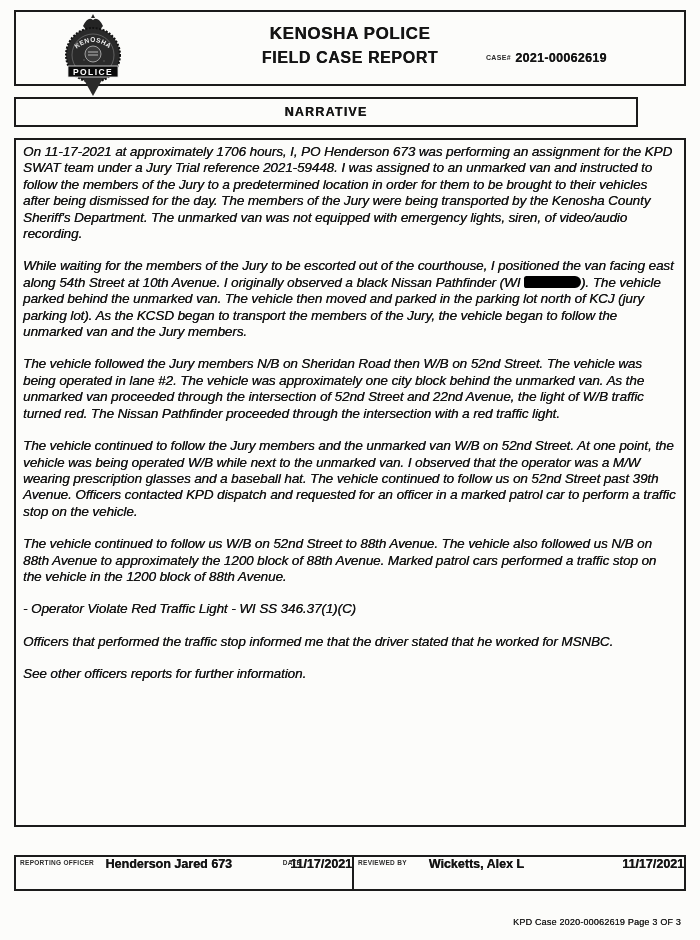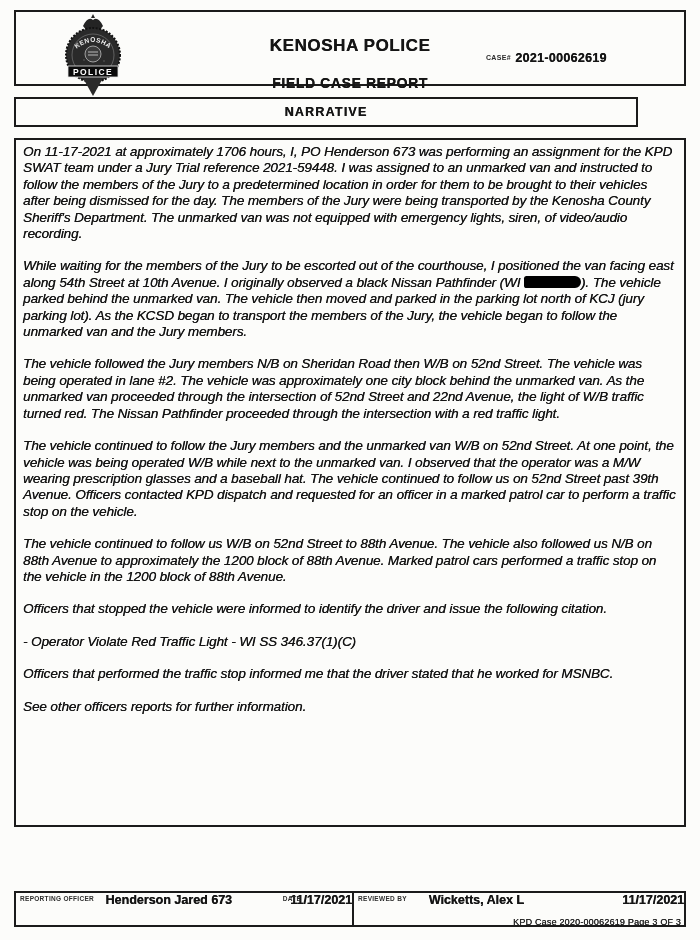--- a/index.html
+++ b/index.html
@@ -9,23 +9,23 @@
     background:#fcfcfa;
     font-family:"Liberation Sans","DejaVu Sans",sans-serif;
     color:#151515;
     overflow:hidden;
   }
   .box{position:absolute;border:2px solid #1b1b1b;background:transparent;box-sizing:border-box;}
 
   
   .header-box{left:14px;top:10px;width:672px;height:76px;}
   .badge{position:absolute;left:48px;top:2px;}
-  .header-center{position:absolute;left:0;right:0;top:24px;text-align:center;}
+  .header-center{position:absolute;left:0;right:0;top:12px;text-align:center;}
   .agency-title{font-size:17px;font-weight:bold;letter-spacing:.6px;text-shadow:.3px 0 0 currentColor;}
-  .report-type{font-size:14px;font-weight:bold;letter-spacing:.6px;margin-top:19px;text-shadow:.2px 0 0 currentColor;}
+  .report-type{font-size:16px;font-weight:bold;letter-spacing:.6px;margin-top:5px;text-shadow:.2px 0 0 currentColor;}
   .case-block{position:absolute;left:470px;top:36px;white-space:nowrap;}
   .case-label{font-size:7px;font-weight:bold;color:#2a2a2a;vertical-align:2px;letter-spacing:.3px;}
   .case-number{font-size:12.5px;font-weight:bold;letter-spacing:.3px;text-shadow:.3px 0 0 currentColor;}
 
   
   .narrative-title-box{left:14px;top:97px;width:624px;height:30px;display:flex;align-items:center;justify-content:center;}
   .narrative-title{font-size:12.5px;font-weight:bold;letter-spacing:1.2px;text-shadow:.3px 0 0 currentColor;}
 
   
   .narrative-box{left:14px;top:138px;width:672px;height:689px;padding:4px 7px;}
@@ -39,21 +39,21 @@
   }
   .redaction{
     display:inline-block;
     width:57px;height:12px;
     background:#000;
     border-radius:3px 7px 7px 3px;
     vertical-align:-1px;
   }
 
   
-  .sig-box{left:14px;top:855px;width:672px;height:36px;display:flex;margin-top:36px;}
+  .sig-box{left:14px;top:855px;width:672px;height:36px;display:flex;}
   .sig-cell{position:relative;box-sizing:border-box;}
   .sig-left{width:336px;display:flex;}
   .sig-right{flex:1;border-left:2px solid #1b1b1b;display:flex;}
   .sig-label{
     position:absolute;top:2px;left:4px;
     font-size:6.5px;font-weight:bold;color:#2c2c2c;letter-spacing:.3px;white-space:nowrap;
   }
   .sig-value{
     align-self:flex-end;
     font-size:12.5px;font-weight:bold;
@@ -130,21 +130,20 @@
   <div class="box narrative-title-box">
     <span class="narrative-title">NARRATIVE</span>
   </div>
 
   <div class="box narrative-box">
     <p>On 11-17-2021 at approximately 1706 hours, I, PO Henderson 673 was performing an assignment for the KPD SWAT team under a Jury Trial reference 2021-59448. I was assigned to an unmarked van and instructed to follow the members of the Jury to a predetermined location in order for them to be brought to their vehicles after being dismissed for the day. The members of the Jury were being transported by the Kenosha County Sheriff's Department. The unmarked van was not equipped with emergency lights, siren, of video/audio recording.</p>
     <p><span>While waiting for the members of the Jury to be escorted out of the courthouse, I positioned the van facing east along 54th Street at 10th Avenue. I originally observed a black Nissan Pathfinder (WI </span><span class="redaction"></span><span>). The vehicle parked behind the unmarked van. The vehicle then moved and parked in the parking lot north of KCJ (jury parking lot). As the KCSD began to transport the members of the Jury, the vehicle began to follow the unmarked van and the Jury members.</span></p>
     <p>The vehicle followed the Jury members N/B on Sheridan Road then W/B on 52nd Street. The vehicle was being operated in lane #2. The vehicle was approximately one city block behind the unmarked van. As the unmarked van proceeded through the intersection of 52nd Street and 22nd Avenue, the light of W/B traffic turned red. The Nissan Pathfinder proceeded through the intersection with a red traffic light.</p>
     <p>The vehicle continued to follow the Jury members and the unmarked van W/B on 52nd Street. At one point, the vehicle was being operated W/B while next to the unmarked van. I observed that the operator was a M/W wearing prescription glasses and a baseball hat. The vehicle continued to follow us on 52nd Street past 39th Avenue. Officers contacted KPD dispatch and requested for an officer in a marked patrol car to perform a traffic stop on the vehicle.</p>
     <p>The vehicle continued to follow us W/B on 52nd Street to 88th Avenue. The vehicle also followed us N/B on 88th Avenue to approximately the 1200 block of 88th Avenue. Marked patrol cars performed a traffic stop on the vehicle in the 1200 block of 88th Avenue.</p>
-    <p>Officers that stopped the vehicle were informed to identify the driver and issue the following citation.</p>
     <p>- Operator Violate Red Traffic Light - WI SS 346.37(1)(C)</p>
     <p>Officers that performed the traffic stop informed me that the driver stated that he worked for MSNBC.</p>
     <p>See other officers reports for further information.</p>
   </div>
 
   <div class="box sig-box">
     <div class="sig-cell sig-left">
       <div class="sig-officer sig-cell">
         <span class="sig-label">REPORTING OFFICER</span>
         <div class="col">

